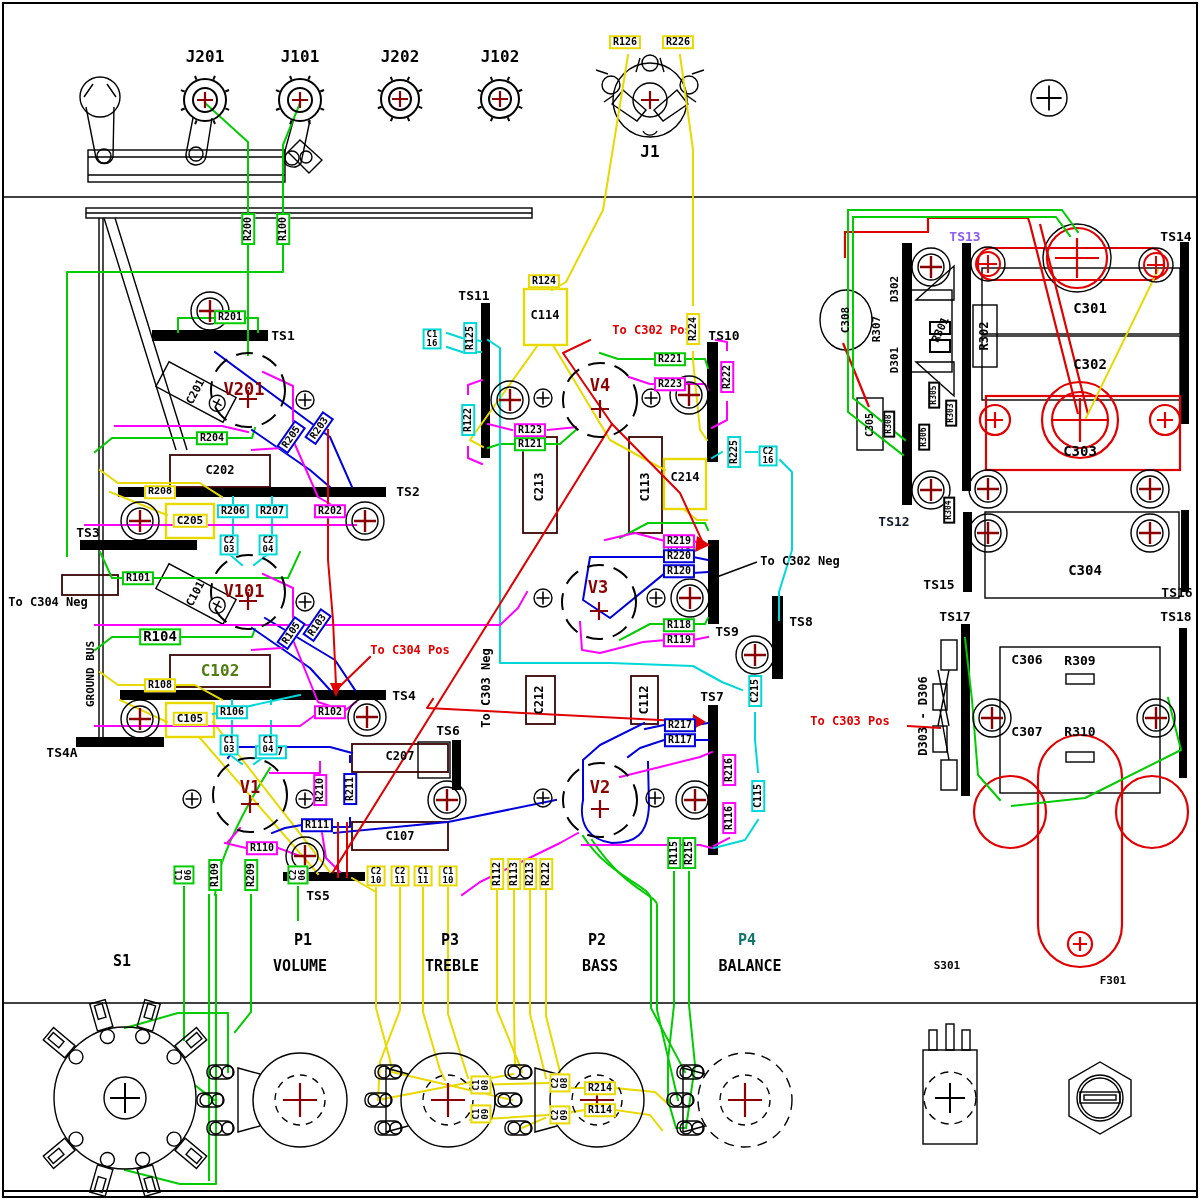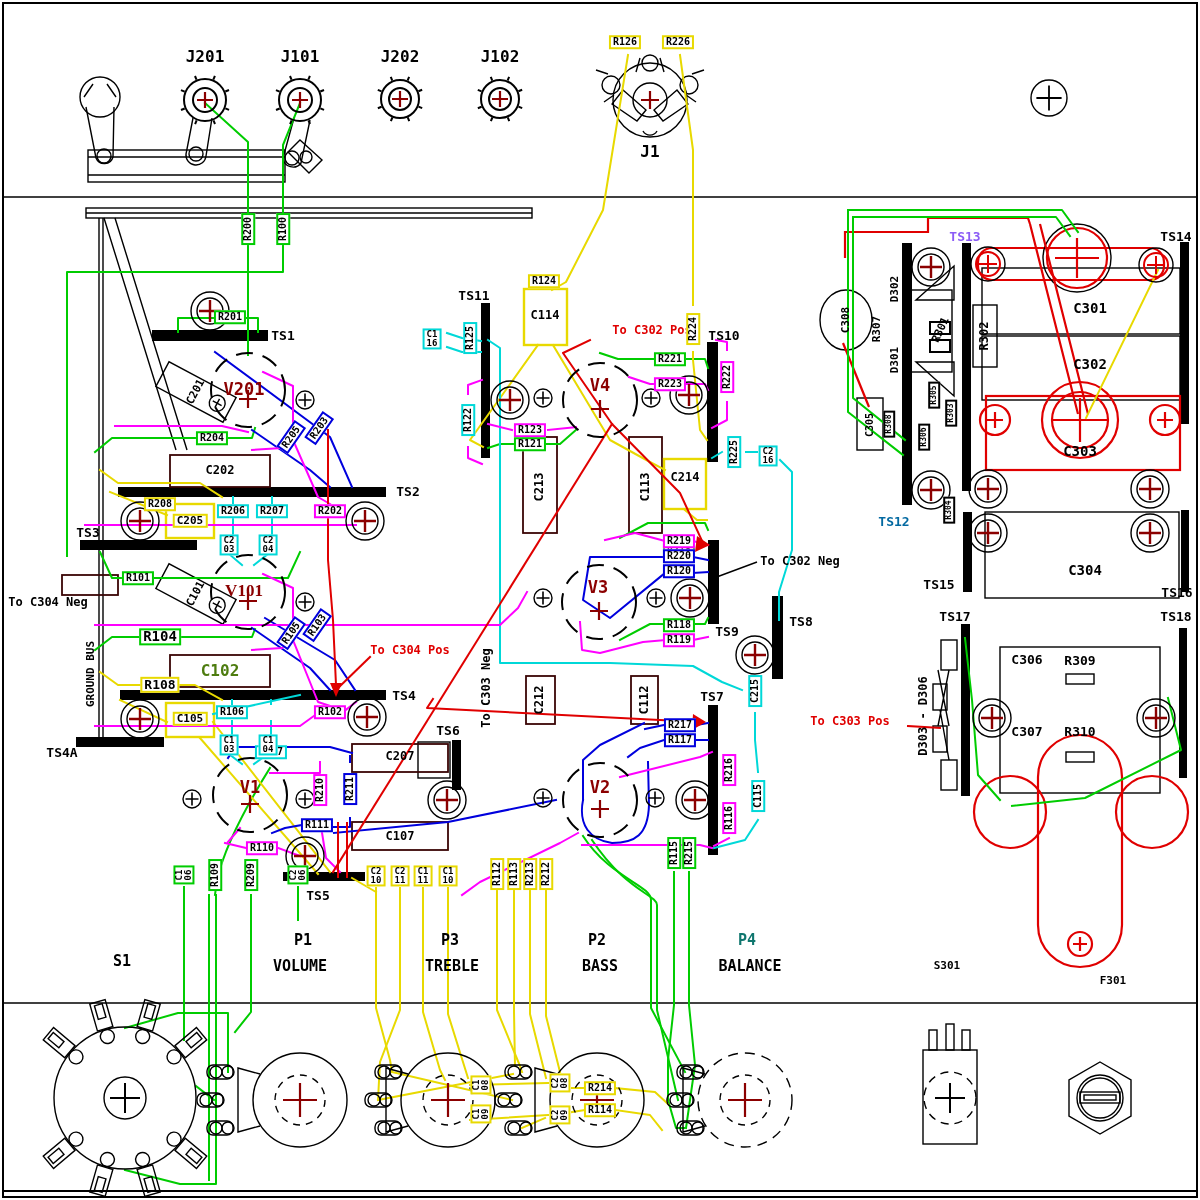--- a/index.html
+++ b/index.html
@@ -554,41 +554,41 @@
     <div class="lbl box" style="left: 248px; top: 229px; font-size: 10px; transform: translate(-50%, -50%) rotate(-90deg); border-color: rgb(0, 204, 0); color: rgb(0, 0, 0);">R200</div>
     <div class="lbl box" style="left: 283px; top: 229px; font-size: 10px; transform: translate(-50%, -50%) rotate(-90deg); border-color: rgb(0, 204, 0); color: rgb(0, 0, 0);">R100</div>
     <div class="lbl box" style="left: 230px; top: 317px; font-size: 10px; transform: translate(-50%, -50%) rotate(0deg); border-color: rgb(0, 204, 0); color: rgb(0, 0, 0);">R201</div>
     <div class="lbl" style="left: 283px; top: 336px; font-size: 13px; transform: translate(-50%, -50%) rotate(0deg); color: rgb(0, 0, 0);">TS1</div>
     <div class="lbl" style="left: 196px; top: 392px; font-size: 11px; transform: translate(-50%, -50%) rotate(-62deg); color: rgb(0, 0, 0);">C201</div>
     <div class="lbl" style="left: 244px; top: 389px; font-size: 17px; transform: translate(-50%, -50%) rotate(0deg); color: rgb(139, 0, 0);">V201</div>
     <div class="lbl box" style="left: 180px; top: 438px; font-size: 10px; transform: translate(-50%, -50%) rotate(0deg); border-color: rgb(0, 204, 0); color: rgb(0, 0, 0); margin-left: 32px;">R204</div>
     <div class="lbl box" style="left: 291px; top: 437px; font-size: 10px; transform: translate(-50%, -50%) rotate(-55deg); border-color: rgb(0, 0, 221); color: rgb(0, 0, 0);">R205</div>
     <div class="lbl box" style="left: 319px; top: 428px; font-size: 10px; transform: translate(-50%, -50%) rotate(-55deg); border-color: rgb(0, 0, 221); color: rgb(0, 0, 0);">R203</div>
     <div class="lbl" style="left: 220px; top: 471px; font-size: 12px; transform: translate(-50%, -50%) rotate(0deg); color: rgb(0, 0, 0);">C202</div>
-    <div class="lbl box" style="left: 160px; top: 504px; font-size: 10px; transform: translate(-50%, -50%) rotate(0deg); border-color: rgb(232, 217, 0); color: rgb(0, 0, 0);">R208</div>
+    <div class="lbl box" style="left: 160px; top: 492px; font-size: 10px; transform: translate(-50%, -50%) rotate(0deg); border-color: rgb(232, 217, 0); color: rgb(0, 0, 0); font-family: Liberation Mono, monospace;">R208</div>
     <div class="lbl" style="left: 408px; top: 492px; font-size: 13px; transform: translate(-50%, -50%) rotate(0deg); color: rgb(0, 0, 0);">TS2</div>
     <div class="lbl box" style="left: 190px; top: 521px; font-size: 11px; transform: translate(-50%, -50%) rotate(0deg); border-color: rgb(232, 217, 0); color: rgb(0, 0, 0);">C205</div>
     <div class="lbl box" style="left: 233px; top: 511px; font-size: 10px; transform: translate(-50%, -50%) rotate(0deg); border-color: rgb(0, 216, 216); color: rgb(0, 0, 0);">R206</div>
     <div class="lbl box" style="left: 272px; top: 511px; font-size: 10px; transform: translate(-50%, -50%) rotate(0deg); border-color: rgb(0, 216, 216); color: rgb(0, 0, 0);">R207</div>
     <div class="lbl box" style="left: 330px; top: 511px; font-size: 10px; transform: translate(-50%, -50%) rotate(0deg); border-color: rgb(255, 0, 255); color: rgb(0, 0, 0); text-align: right;">R202</div>
     <div class="lbl box" style="left: 229px; top: 545px; font-size: 9px; transform: translate(-50%, -50%) rotate(0deg); border-color: rgb(0, 216, 216); color: rgb(0, 0, 0);">C2
 03</div>
     <div class="lbl box" style="left: 268px; top: 545px; font-size: 9px; transform: translate(-50%, -50%) rotate(0deg); border-color: rgb(0, 216, 216); color: rgb(0, 0, 0);">C2
 04</div>
     <div class="lbl" style="left: 88px; top: 533px; font-size: 13px; transform: translate(-50%, -50%) rotate(0deg); color: rgb(0, 0, 0);">TS3</div>
     <div class="lbl box" style="left: 138px; top: 578px; font-size: 10px; transform: translate(-50%, -50%) rotate(0deg); border-color: rgb(0, 204, 0); color: rgb(0, 0, 0);">R101</div>
     <div class="lbl" style="left: 196px; top: 594px; font-size: 11px; transform: translate(-50%, -50%) rotate(-62deg); color: rgb(0, 0, 0);">C101</div>
-    <div class="lbl" style="left: 244px; top: 591px; font-size: 17px; transform: translate(-50%, -50%) rotate(0deg); color: rgb(139, 0, 0); font-family: Liberation Serif, serif;">V101</div>
+    <div class="lbl" style="left: 244px; top: 591px; font-size: 17px; transform: translate(-50%, -50%) rotate(0deg); color: rgb(139, 0, 0);">V101</div>
     <div class="lbl" style="left: 48px; top: 603px; font-size: 12px; transform: translate(-50%, -50%) rotate(0deg); color: rgb(0, 0, 0);">To C304 Neg</div>
     <div class="lbl" style="left: 91px; top: 674px; font-size: 11px; transform: translate(-50%, -50%) rotate(-90deg); color: rgb(0, 0, 0);">GROUND BUS</div>
     <div class="lbl box" style="left: 160px; top: 637px; font-size: 14px; transform: translate(-50%, -50%) rotate(0deg); border-color: rgb(0, 204, 0); color: rgb(0, 0, 0);">R104</div>
     <div class="lbl box" style="left: 291px; top: 633px; font-size: 10px; transform: translate(-50%, -50%) rotate(-55deg); border-color: rgb(0, 0, 221); color: rgb(0, 0, 0);">R105</div>
     <div class="lbl box" style="left: 317px; top: 625px; font-size: 10px; transform: translate(-50%, -50%) rotate(-55deg); border-color: rgb(0, 0, 221); color: rgb(0, 0, 0);">R103</div>
     <div class="lbl" style="left: 220px; top: 671px; font-size: 16px; transform: translate(-50%, -50%) rotate(0deg); color: #4d7c0f;">C102</div>
-    <div class="lbl box" style="left: 160px; top: 685px; font-size: 13px; transform: translate(-50%, -50%) rotate(0deg); border-color: rgb(232, 217, 0); color: rgb(0, 0, 0);">R108</div>
+    <div class="lbl box" style="left: 160px; top: 685px; font-size: 10px; transform: translate(-50%, -50%) rotate(0deg); border-color: rgb(232, 217, 0); color: rgb(0, 0, 0);">R108</div>
     <div class="lbl" style="left: 404px; top: 696px; font-size: 13px; transform: translate(-50%, -50%) rotate(0deg); color: rgb(0, 0, 0);">TS4</div>
     <div class="lbl" style="left: 410px; top: 651px; font-size: 12px; transform: translate(-50%, -50%) rotate(0deg); color: rgb(224, 0, 0);">To C304 Pos</div>
     <div class="lbl box" style="left: 190px; top: 719px; font-size: 11px; transform: translate(-50%, -50%) rotate(0deg); border-color: rgb(232, 217, 0); color: rgb(0, 0, 0);">C105</div>
     <div class="lbl box" style="left: 232px; top: 712px; font-size: 10px; transform: translate(-50%, -50%) rotate(0deg); border-color: rgb(0, 216, 216); color: rgb(0, 0, 0);">R106</div>
     <div class="lbl box" style="left: 271px; top: 752px; font-size: 10px; transform: translate(-50%, -50%) rotate(0deg); border-color: rgb(0, 216, 216); color: rgb(0, 0, 0);">R107</div>
     <div class="lbl box" style="left: 330px; top: 712px; font-size: 10px; transform: translate(-50%, -50%) rotate(0deg); border-color: rgb(255, 0, 255); color: rgb(0, 0, 0);">R102</div>
     <div class="lbl box" style="left: 229px; top: 745px; font-size: 9px; transform: translate(-50%, -50%) rotate(0deg); border-color: rgb(0, 216, 216); color: rgb(0, 0, 0);">C1
 03</div>
     <div class="lbl box" style="left: 268px; top: 745px; font-size: 9px; transform: translate(-50%, -50%) rotate(0deg); border-color: rgb(0, 216, 216); color: rgb(0, 0, 0);">C1
 04</div>
@@ -698,21 +698,21 @@
     <div class="lbl" style="left: 895px; top: 360px; font-size: 11px; transform: translate(-50%, -50%) rotate(-90deg); color: rgb(0, 0, 0);">D301</div>
     <div class="lbl" style="left: 877px; top: 329px; font-size: 11px; transform: translate(-50%, -50%) rotate(-90deg); color: rgb(0, 0, 0);">R307</div>
     <div class="lbl" style="left: 941px; top: 330px; font-size: 11px; transform: translate(-50%, -50%) rotate(-65deg); color: rgb(0, 0, 0);">R301</div>
     <div class="lbl" style="left: 985px; top: 336px; font-size: 12px; transform: translate(-50%, -50%) rotate(-90deg); color: rgb(0, 0, 0);">R302</div>
     <div class="lbl box" style="left: 934px; top: 395px; font-size: 8px; transform: translate(-50%, -50%) rotate(-90deg); border-color: rgb(0, 0, 0); color: rgb(0, 0, 0);">R305</div>
     <div class="lbl box" style="left: 951px; top: 413px; font-size: 8px; transform: translate(-50%, -50%) rotate(-90deg); border-color: rgb(0, 0, 0); color: rgb(0, 0, 0);">R303</div>
     <div class="lbl box" style="left: 924px; top: 437px; font-size: 8px; transform: translate(-50%, -50%) rotate(-90deg); border-color: rgb(0, 0, 0); color: rgb(0, 0, 0);">R306</div>
     <div class="lbl box" style="left: 889px; top: 424px; font-size: 8px; transform: translate(-50%, -50%) rotate(-90deg); border-color: rgb(0, 0, 0); color: rgb(0, 0, 0);">R308</div>
     <div class="lbl" style="left: 870px; top: 425px; font-size: 10px; transform: translate(-50%, -50%) rotate(-90deg); color: rgb(0, 0, 0);">C305</div>
     <div class="lbl box" style="left: 949px; top: 510px; font-size: 8px; transform: translate(-50%, -50%) rotate(-90deg); border-color: rgb(0, 0, 0); color: rgb(0, 0, 0);">R304</div>
-    <div class="lbl" style="left: 894px; top: 522px; font-size: 13px; transform: translate(-50%, -50%) rotate(0deg); color: #0369a1;">TS12</div>
+    <div class="lbl" style="left: 894px; top: 522px; font-size: 13px; transform: translate(-50%, -50%) rotate(0deg); color: #0f172a;">TS12</div>
     <div class="lbl" style="left: 939px; top: 585px; font-size: 13px; transform: translate(-50%, -50%) rotate(0deg); color: rgb(0, 0, 0);">TS15</div>
     <div class="lbl" style="left: 1177px; top: 593px; font-size: 13px; transform: translate(-50%, -50%) rotate(0deg); color: rgb(0, 0, 0);">TS16</div>
     <div class="lbl" style="left: 955px; top: 617px; font-size: 13px; transform: translate(-50%, -50%) rotate(0deg); color: rgb(0, 0, 0);">TS17</div>
     <div class="lbl" style="left: 1176px; top: 617px; font-size: 13px; transform: translate(-50%, -50%) rotate(0deg); color: rgb(0, 0, 0);">TS18</div>
     <div class="lbl" style="left: 1027px; top: 660px; font-size: 13px; transform: translate(-50%, -50%) rotate(0deg); color: rgb(0, 0, 0);">C306</div>
     <div class="lbl" style="left: 1080px; top: 661px; font-size: 13px; transform: translate(-50%, -50%) rotate(0deg); color: rgb(0, 0, 0);">R309</div>
     <div class="lbl" style="left: 1027px; top: 732px; font-size: 13px; transform: translate(-50%, -50%) rotate(0deg); color: rgb(0, 0, 0);">C307</div>
     <div class="lbl" style="left: 1080px; top: 732px; font-size: 13px; transform: translate(-50%, -50%) rotate(0deg); color: rgb(0, 0, 0);">R310</div>
     <div class="lbl" style="left: 924px; top: 716px; font-size: 12px; transform: translate(-50%, -50%) rotate(-90deg); color: rgb(0, 0, 0);">D303 - D306</div>
   </div>

